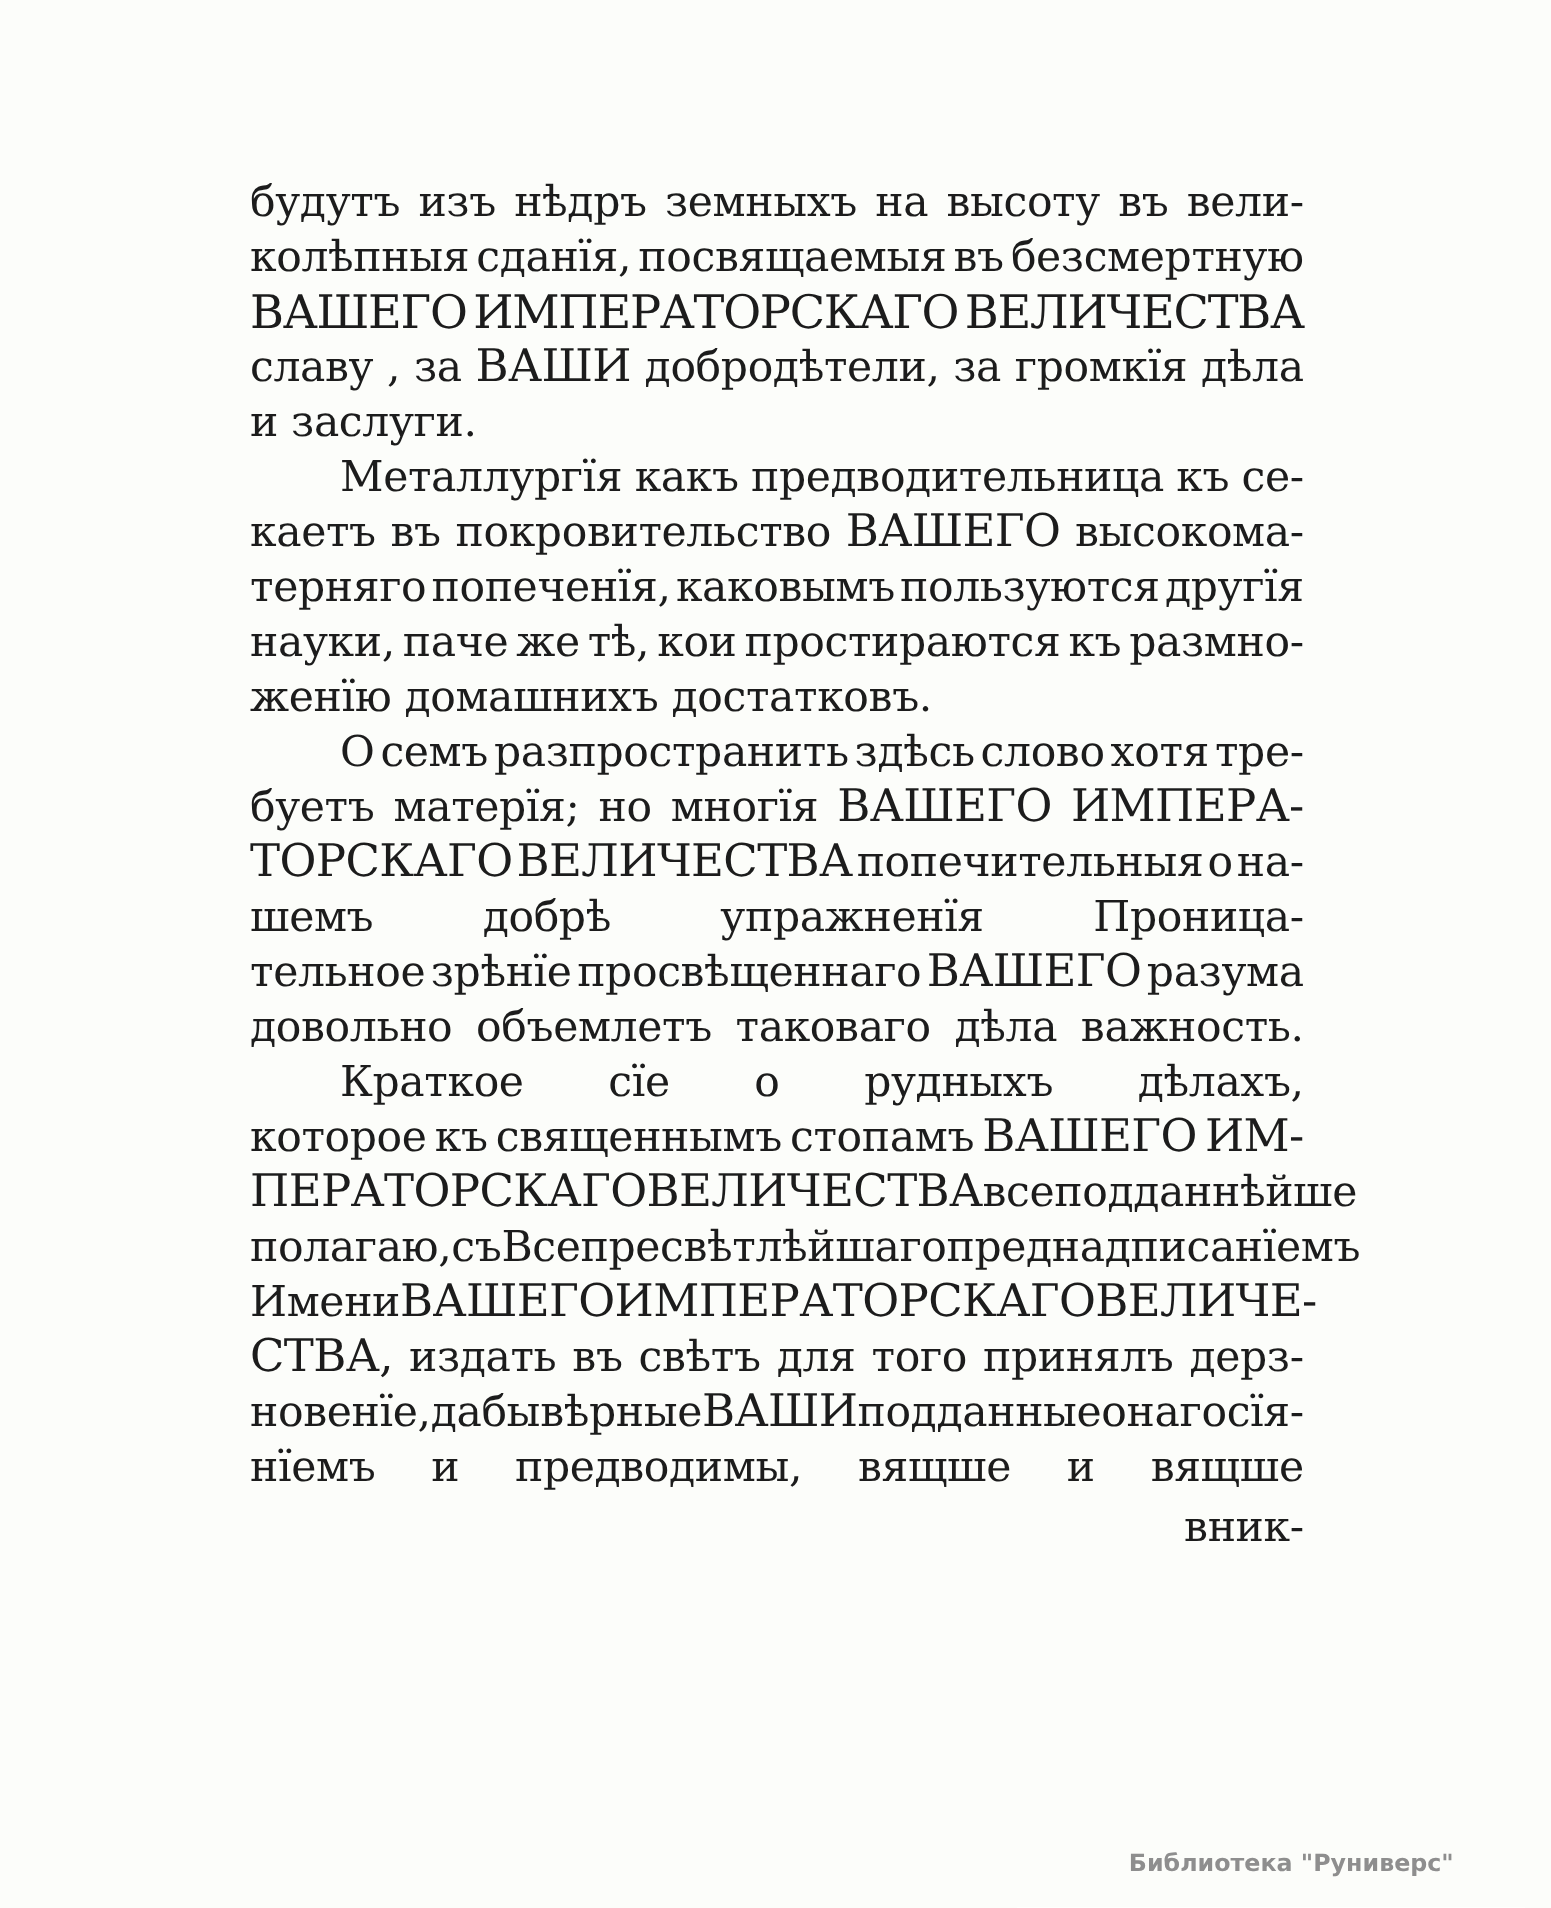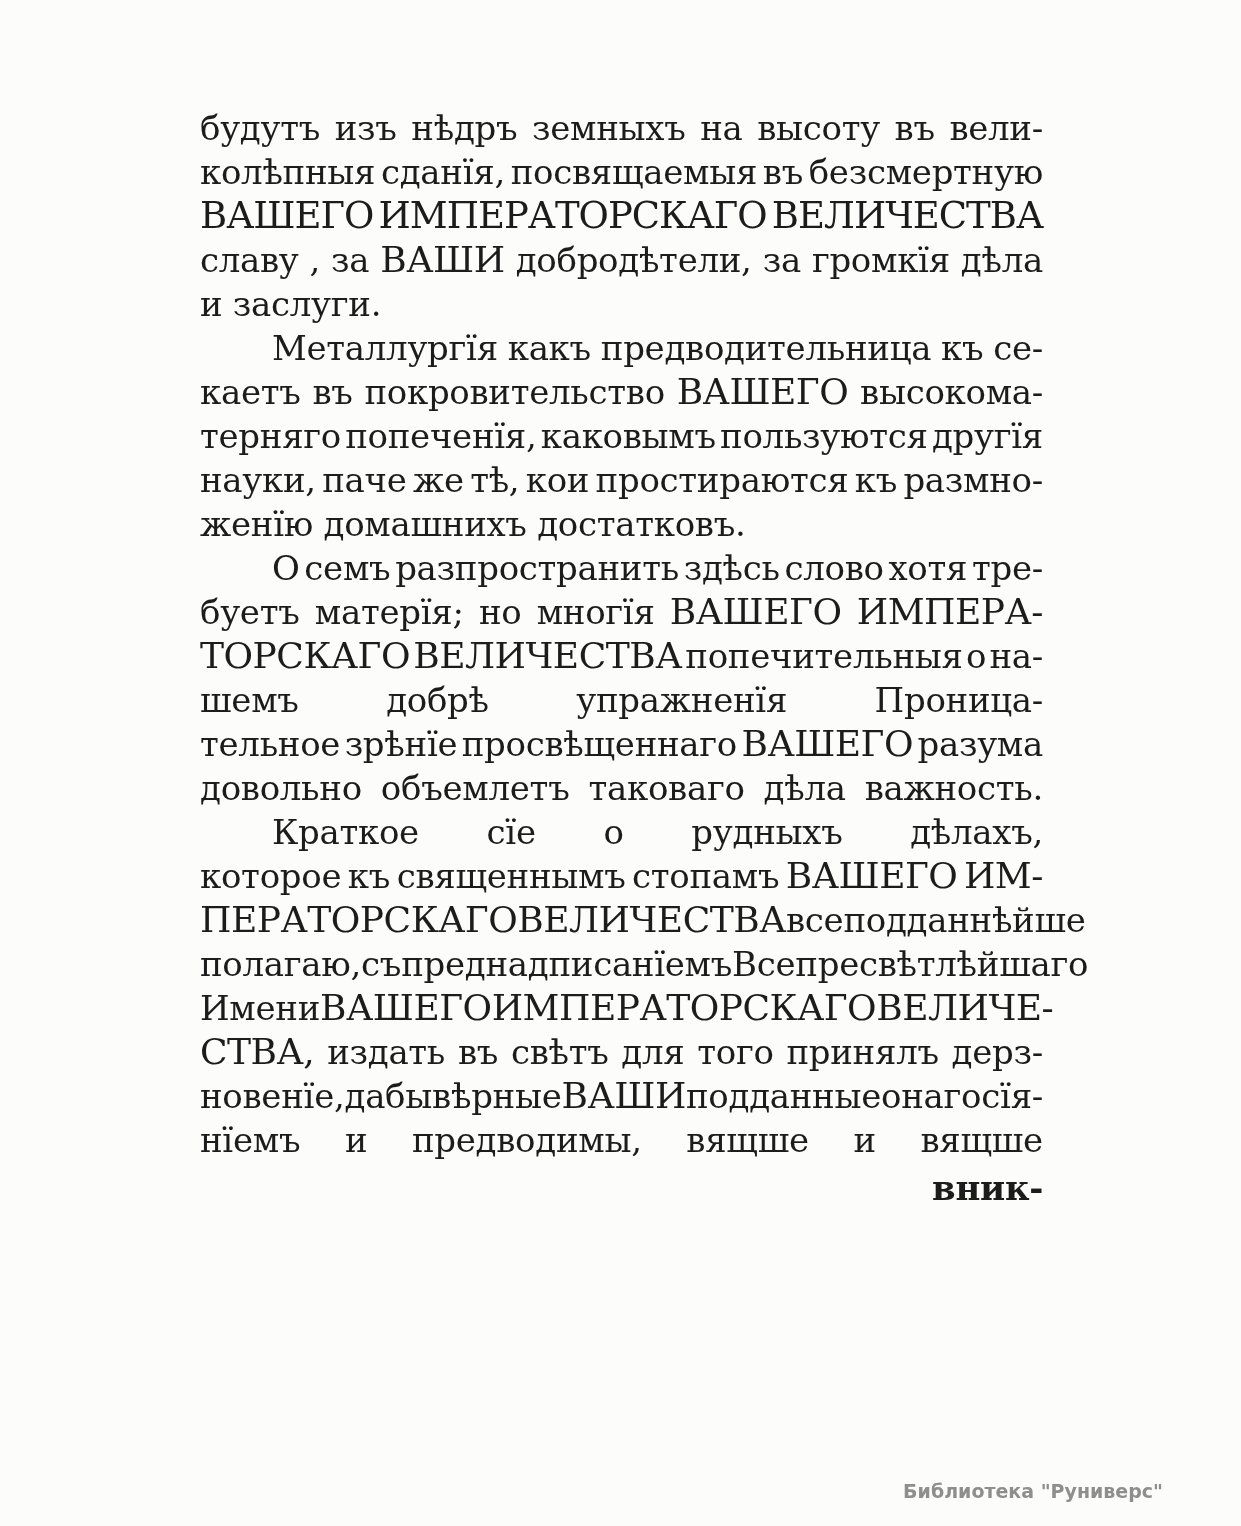--- a/index.html
+++ b/index.html
@@ -12,21 +12,21 @@
     width: 1241px;
     height: 1526px;
     background: var(--bg, #fcfdfa);
     overflow: hidden;
     font-family: "DejaVu Serif", serif;
     color: var(--ink, #1c1c1c);
   }
   .text-block {
     position: absolute;
     left: 200px;
-    top: 106px;
+    top: 140px;
     width: 843px;
   }
   .line {
     height: 44px;
     line-height: 44px;
     font-size: 34px;
     letter-spacing: -0.3px;
   }
   .line.justify {
     display: flex;
@@ -43,21 +43,20 @@
   .line.caps-line {
     font-size: 37px;
     letter-spacing: -1px;
   }
   .line.caps-line .caps {
     font-size: inherit;
     letter-spacing: inherit;
   }
   .line.catchword {
     margin-top: 4px;
-    font-weight: bold;
   }
   .watermark {
     position: absolute;
     top: 1480px;
     right: 78px;
     font-family: "DejaVu Sans", sans-serif;
     font-size: 19px;
     font-weight: bold;
     color: var(--wm, #8e8e8e);
   }
@@ -192,22 +191,22 @@
         <span class="caps">ИМ-</span>
       </div>
       <div class="line justify">
         <span class="caps">ПЕРАТОРСКАГО</span>
         <span class="caps">ВЕЛИЧЕСТВА</span>
         <span>всеподданнѣйше</span>
       </div>
       <div class="line justify">
         <span>полагаю,</span>
         <span>съ</span>
+        <span>Всепресвѣтлѣйшаго</span>
         <span>преднадписанїемъ</span>
-        <span>Всепресвѣтлѣйшаго</span>
       </div>
       <div class="line justify">
         <span>Имени</span>
         <span class="caps">ВАШЕГО</span>
         <span class="caps">ИМПЕРАТОРСКАГО</span>
         <span class="caps">ВЕЛИЧЕ-</span>
       </div>
       <div class="line justify">
         <span class="caps">СТВА,</span>
         <span>издать</span>

